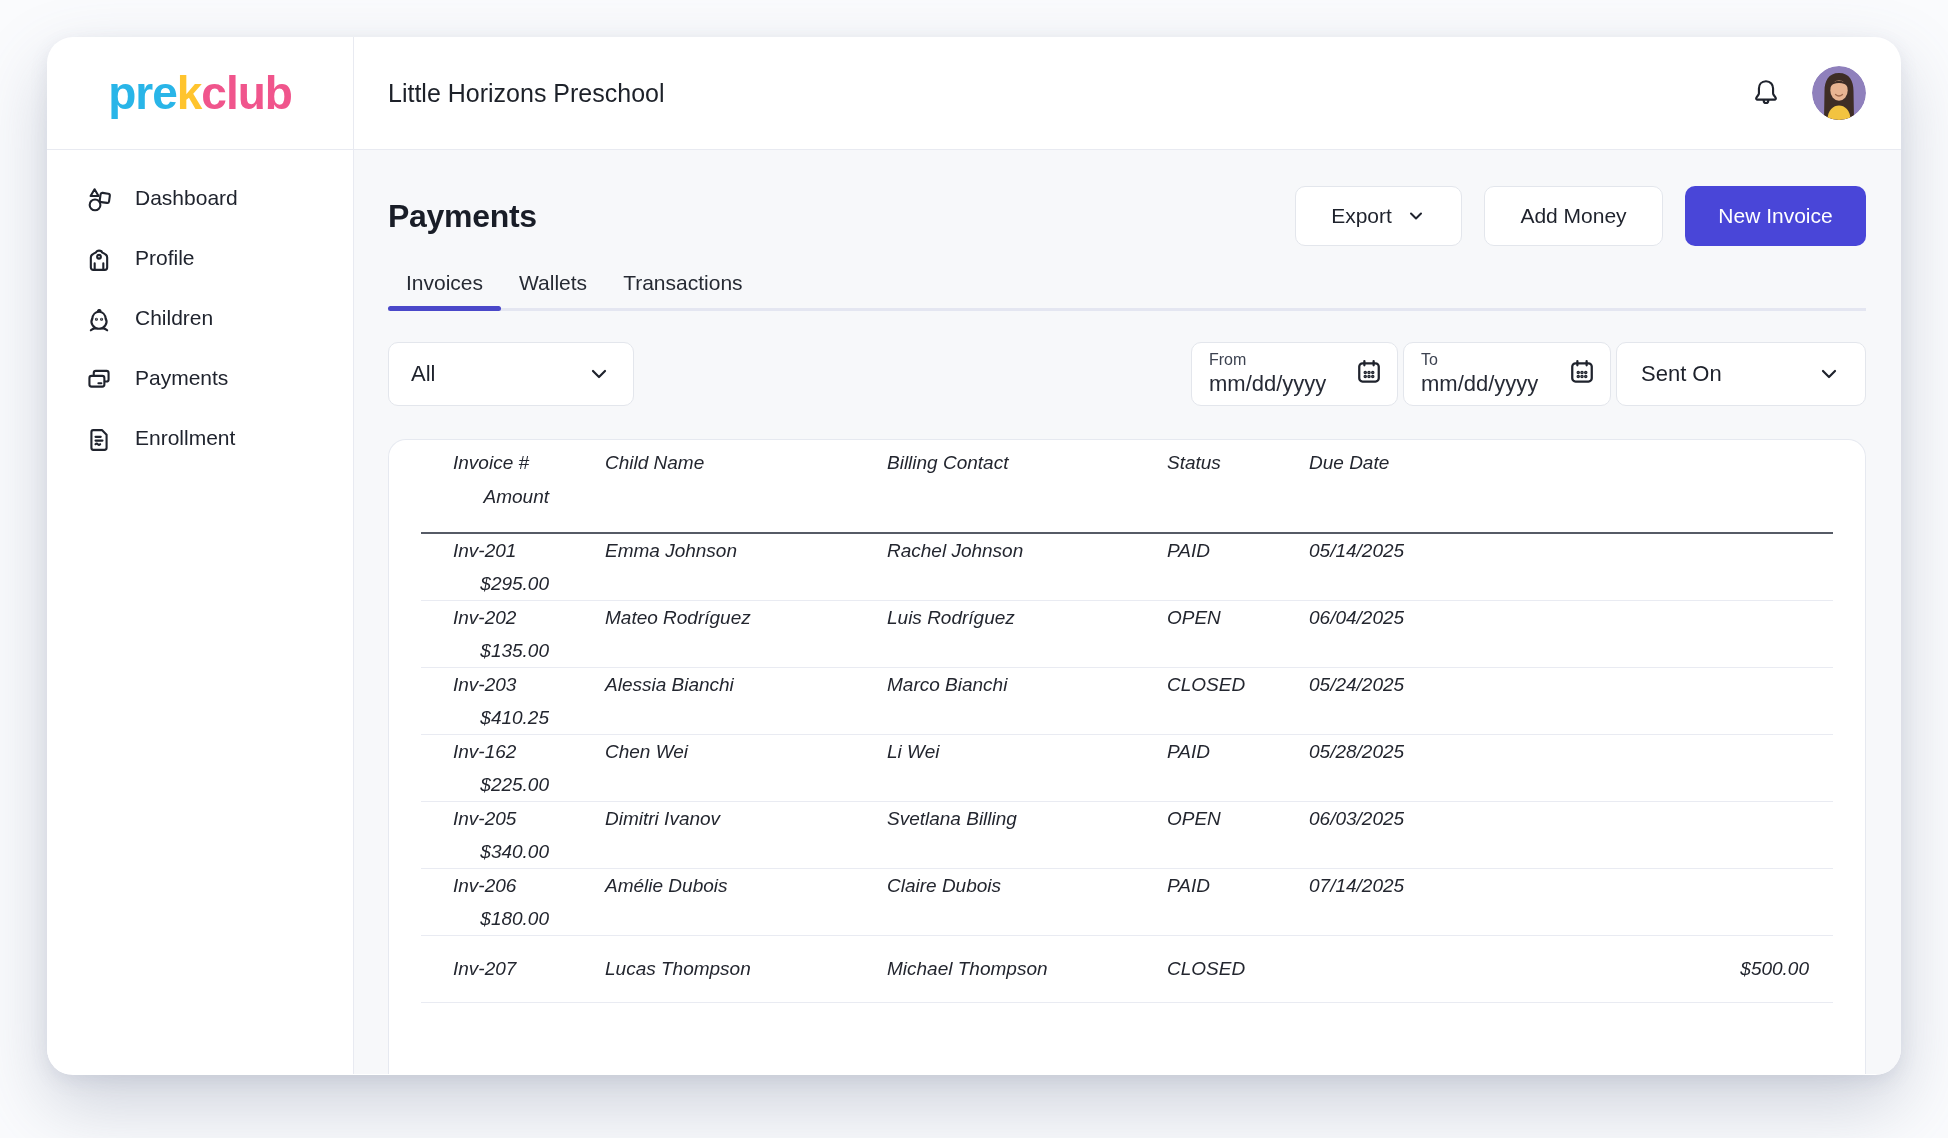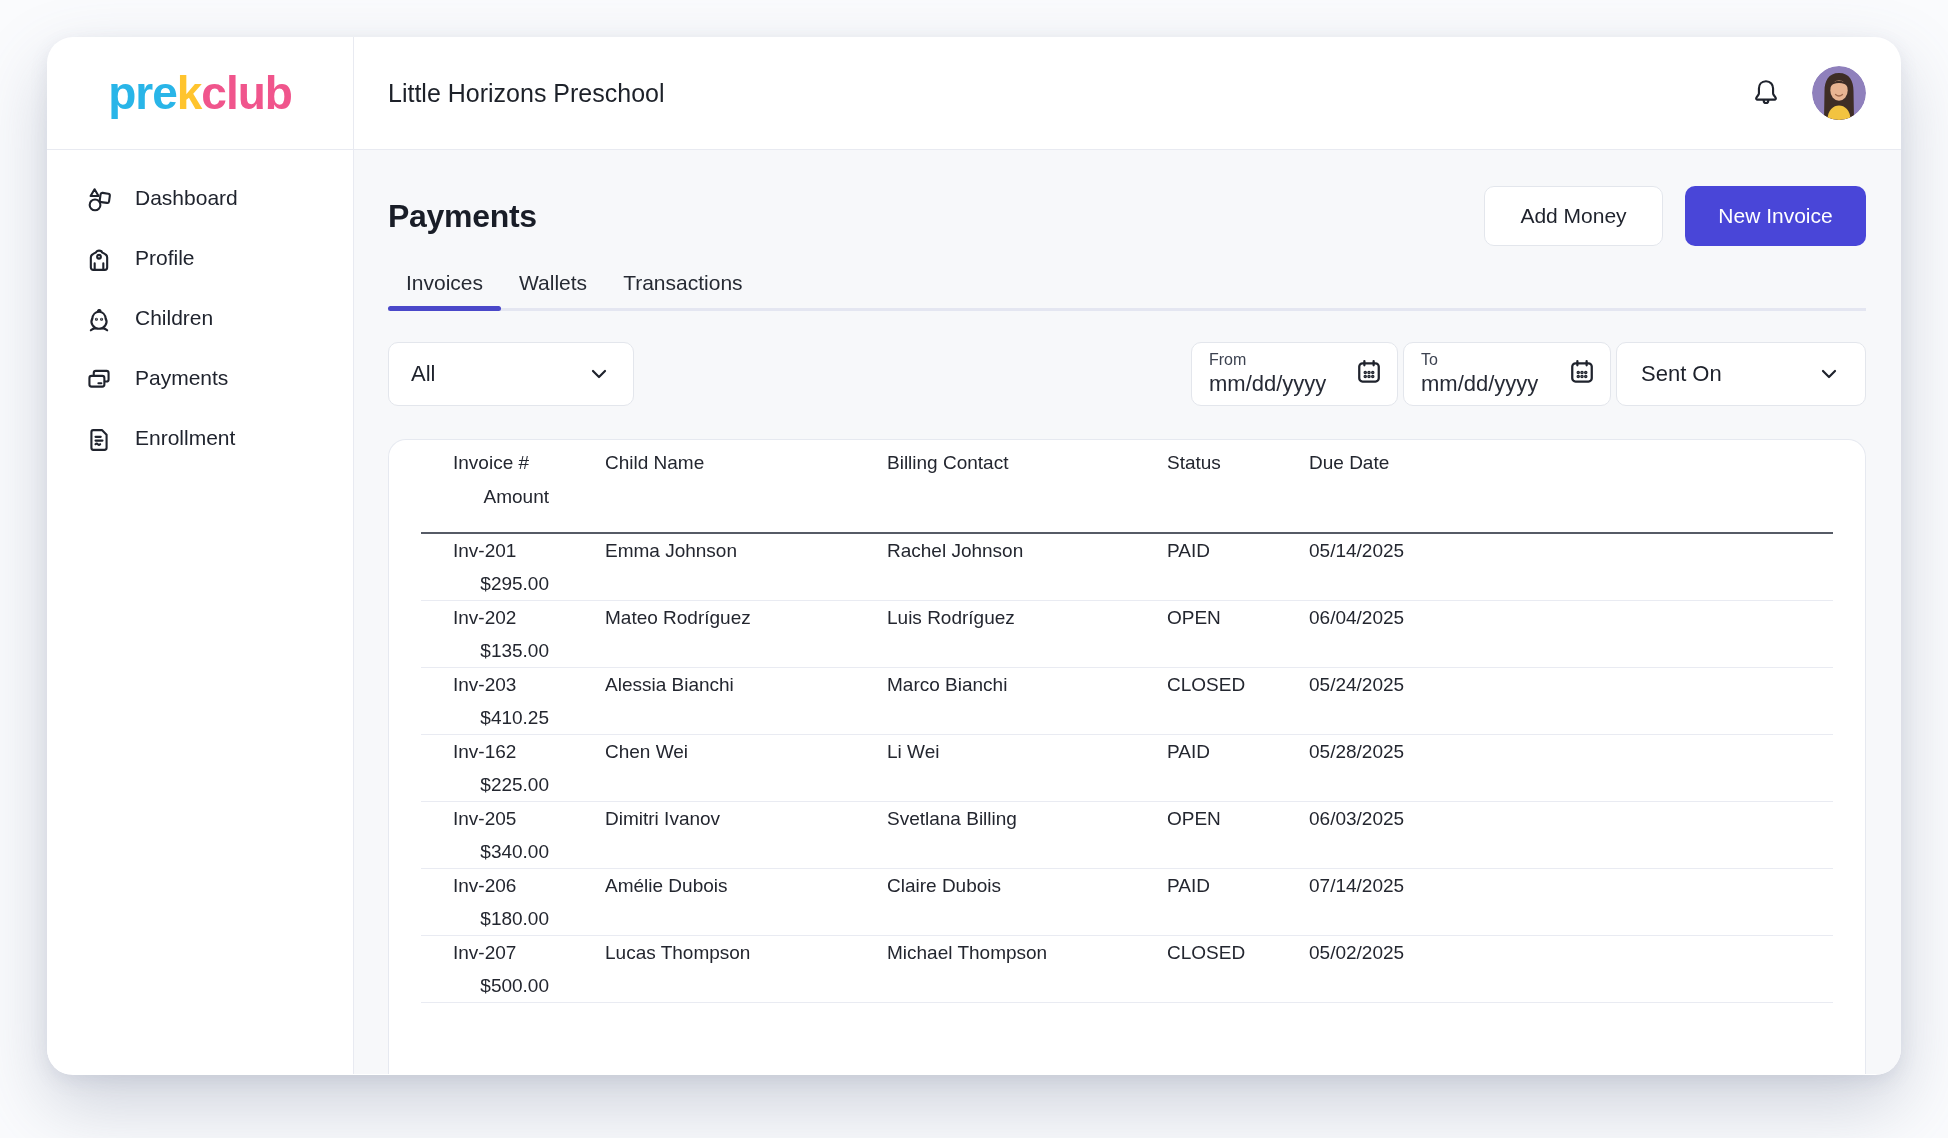--- a/index.html
+++ b/index.html
@@ -57,21 +57,21 @@
   .date-box { width:207px; background:#fff; border:1.5px solid #E3E6EC; border-radius:10px;
     padding:8px 14px 0 17px; position:relative; cursor:text; }
   .date-box .dlabel { font-size:16px; color:#3C4250; }
   .date-box .dval { font-size:22px; color:#272B36; margin-top:2px; }
   .date-box .cal { position:absolute; right:13px; top:50%; transform:translateY(-50%); cursor:pointer; }
   .filter-sent { width:250px; padding:0 24px; font-size:22px; color:#1E222C;justify-content:flex-end; }
   .filter-sent .chev { margin-left:auto; }
 
   
   .table-card { margin-top:33px; flex:1; background:#fff; border:1.5px solid #E6E9F0; border-bottom:none;
-    border-radius:18px 18px 0 0; padding:0 32px; }
+    border-radius:18px 18px 0 0; padding:0 32px;font-style:italic; }
   .trow { display:grid; grid-template-columns:152px 282px 280px 142px 1fr; align-items:center; }
   .thead { height:94px; border-bottom:2px solid #565B66; align-items:end; padding-bottom:24px; }
   .thead .cell { font-size:19px; font-weight:500; color:#23262F; }
   .tbody .trow { height:67px; border-bottom:1px solid #E9EBF2; cursor:pointer; }
   .cell { padding-left:32px; font-size:19px; color:#23262F; }
   .cell.amount { text-align:right; padding-right:24px; padding-left:0; }
 
   svg.stroke { fill:none; stroke:#1F232D; stroke-width:1.8; stroke-linecap:round; stroke-linejoin:round; }
 </style>
 </head>
@@ -170,20 +170,26 @@
         </span>
         <span class="lbl">Enrollment</span>
       </div>
     </div>
 
     <div class="main">
 
       <div class="page-head">
         <div class="page-title">Payments</div>
         <div class="actions">
+          <div class="btn btn-ghost btn-export">
+            <span>Export</span>
+            <svg class="stroke" width="20" height="20" viewBox="0 0 24 24" style="stroke-width:2.4">
+                <polyline points="6,9 12,15 18,9"></polyline>
+              </svg>
+          </div>
           <div class="btn btn-ghost btn-addmoney">
             <span>Add Money</span>
           </div>
           <div class="btn btn-primary">
             <span>New Invoice</span>
           </div>
         </div>
       </div>
 
       <div class="tabs">
@@ -309,21 +315,20 @@
     <div class="cell">PAID</div>
     <div class="cell">07/14/2025</div>
     <div class="cell amount">$180.00</div>
   </div>
 
   <div class="trow">
     <div class="cell">Inv-207</div>
     <div class="cell">Lucas Thompson</div>
     <div class="cell">Michael Thompson</div>
     <div class="cell">CLOSED</div>
-    <div class="cell">05/02/2025</div>
     <div class="cell amount">$500.00</div>
   </div>
 </div>
       </div>
 
     </div>
   </div>
 </div>
 
 </body></html>

